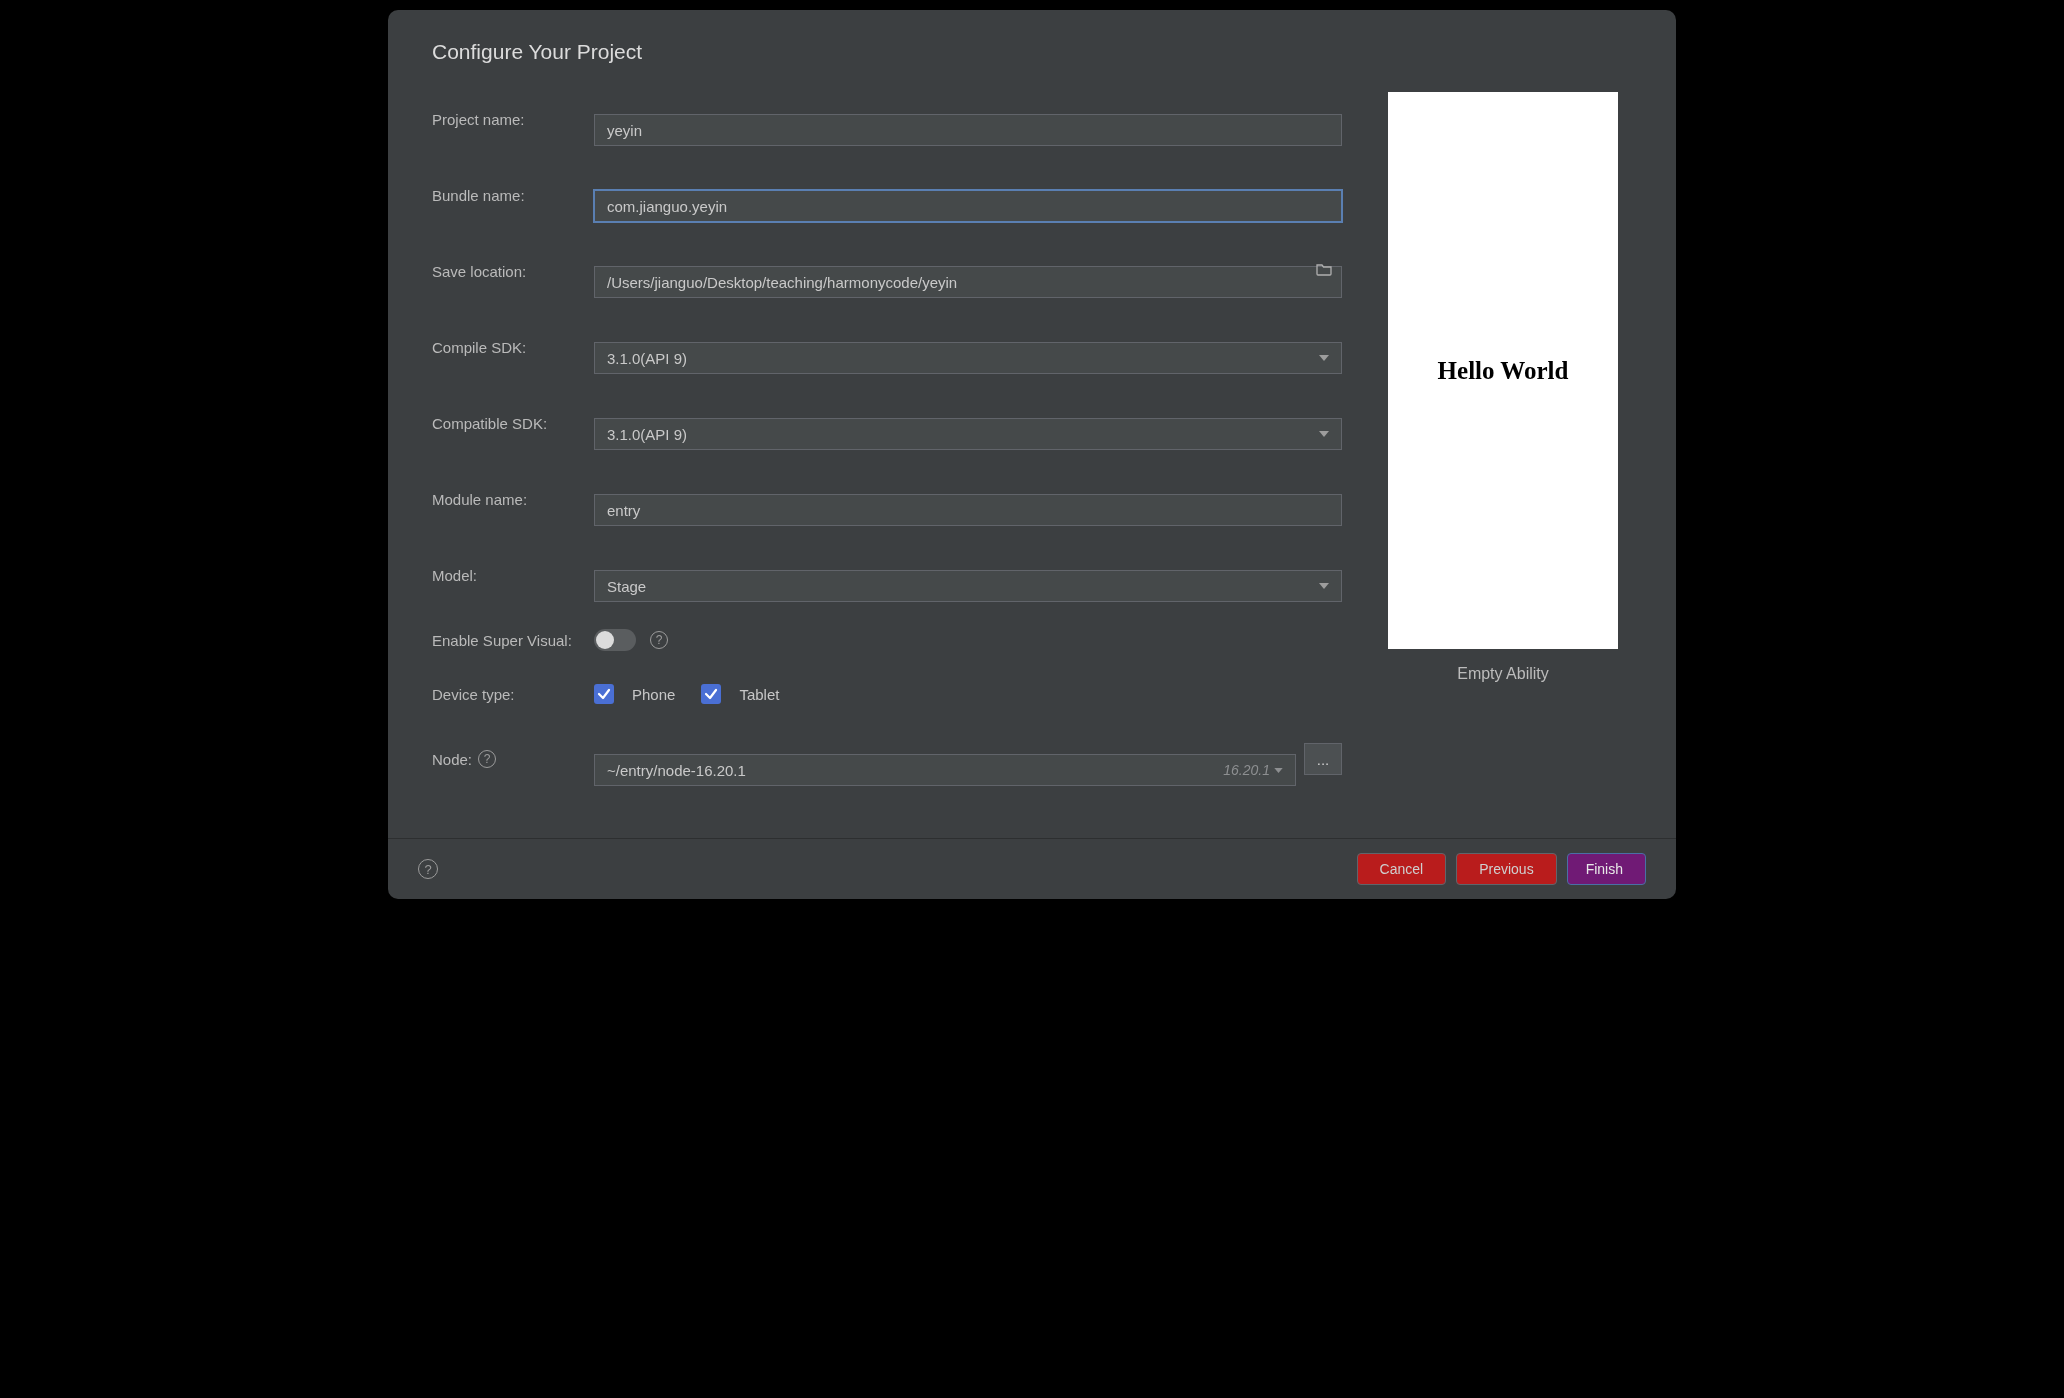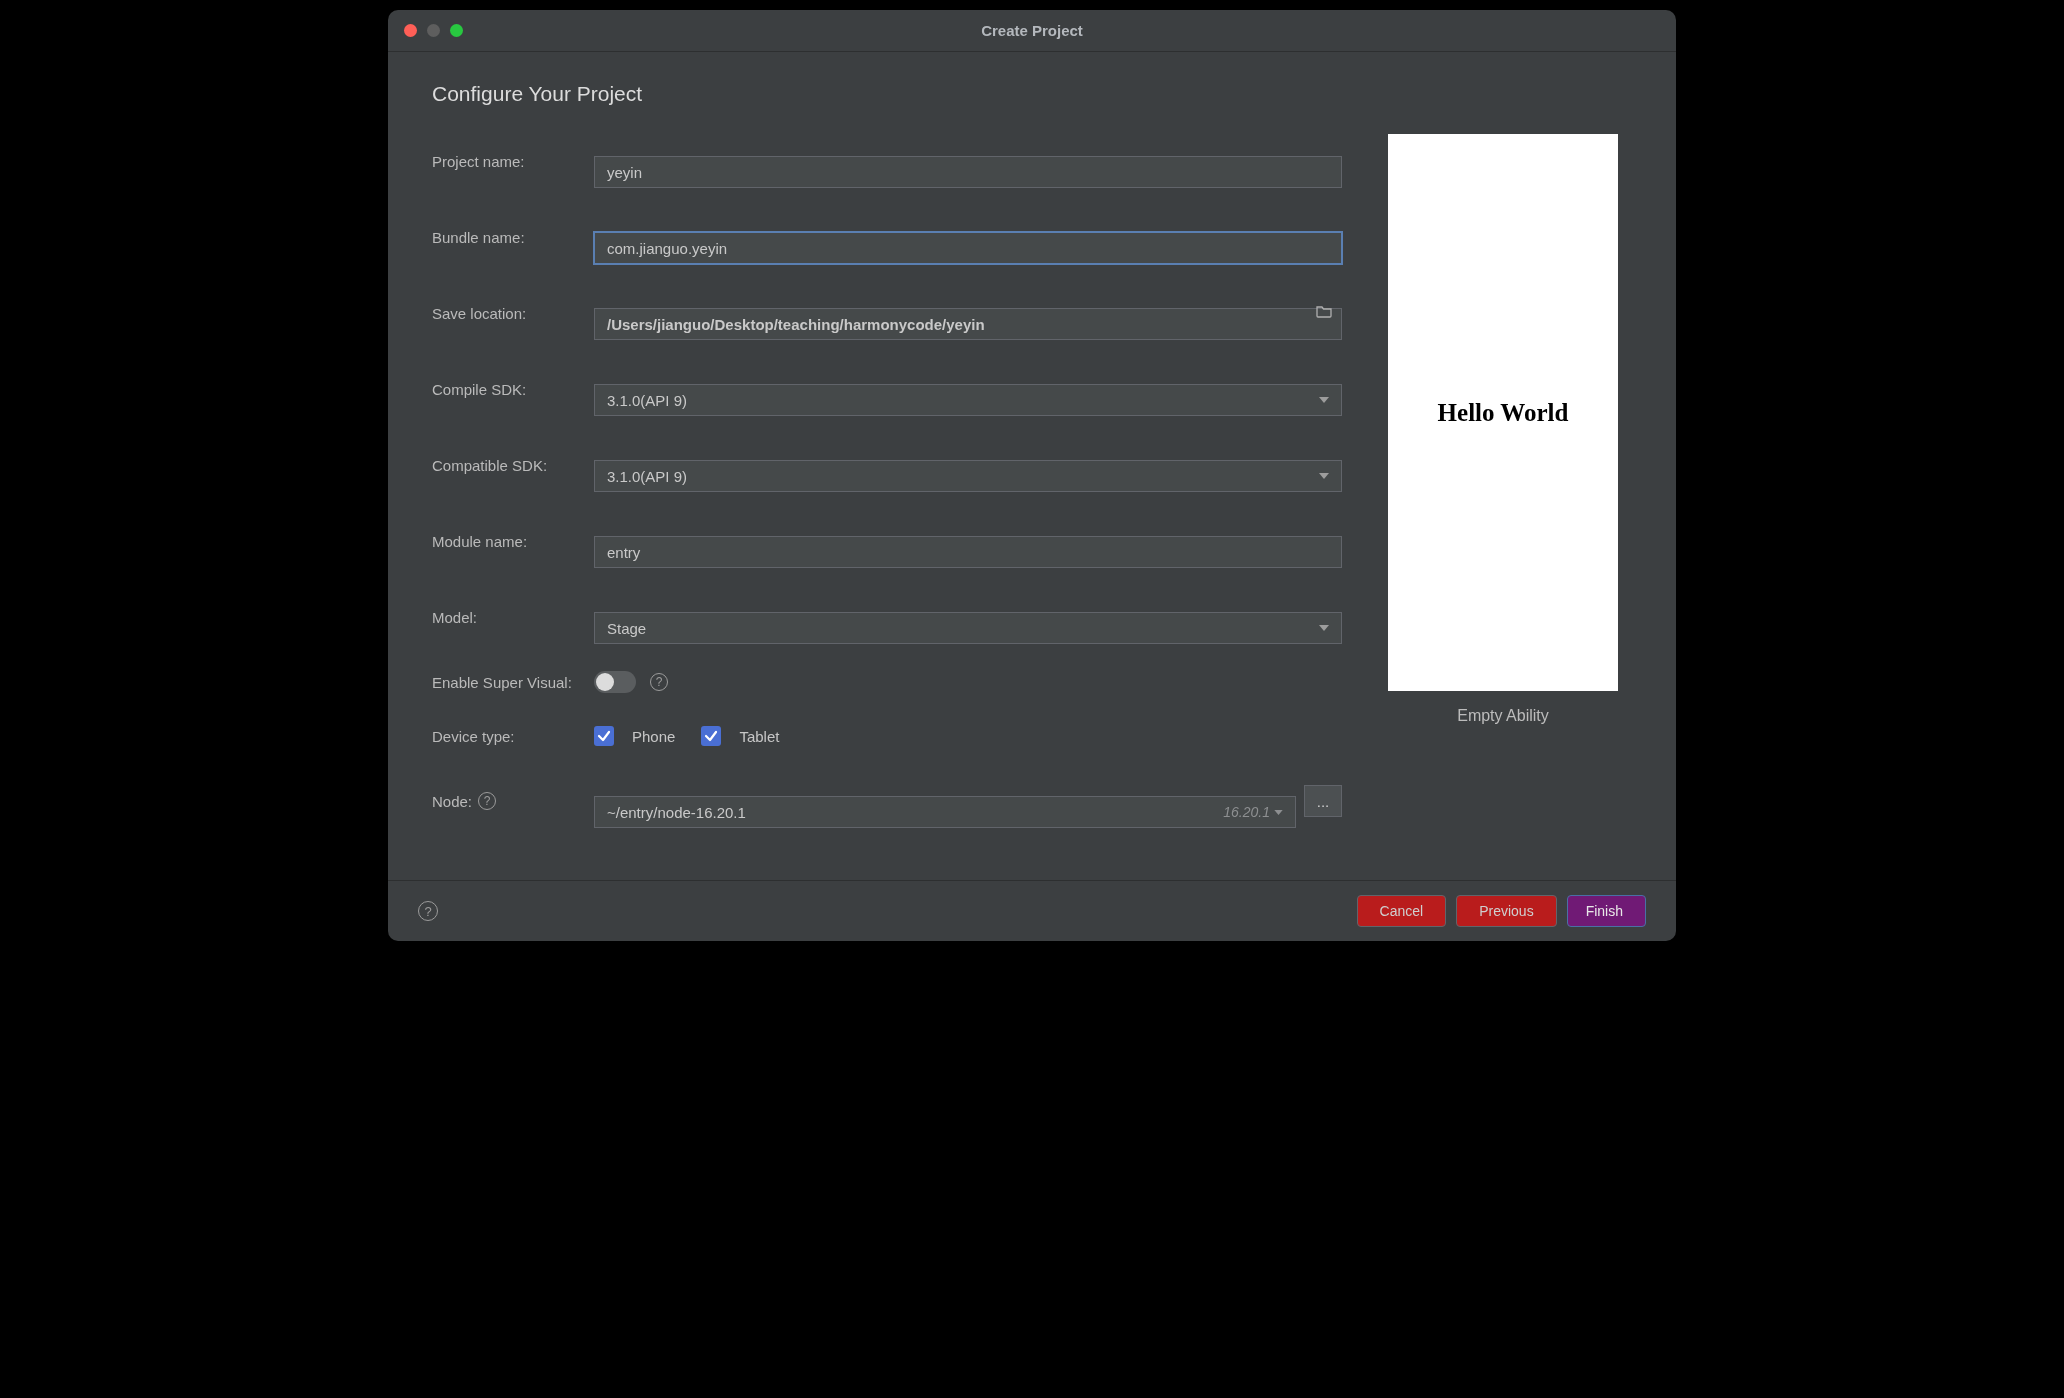--- a/index.html
+++ b/index.html
@@ -228,28 +228,20 @@
     padding-left: 18px;
   }
   .node-input-wrap { flex: 1; display: flex; }
   .node-input-wrap .select-input { flex: 1; }
 </style>
 </head>
 <body>
 
 <div class="window">
 
-  <div class="titlebar">
-    <div class="traffic-lights">
-      <div class="tl tl-close"></div>
-      <div class="tl tl-min"></div>
-      <div class="tl tl-max"></div>
-    </div>
-    <div class="titlebar-title">Create Project</div>
-  </div>
 
   <div class="content">
     <div class="page-title">Configure Your Project</div>
 
     <div class="body-row">
       <div class="form-col">
 
         <div class="form-row">
           <div class="form-label">Project name:</div>
           <div class="form-field">
@@ -261,21 +253,21 @@
           <div class="form-label">Bundle name:</div>
           <div class="form-field">
             <input class="text-input focused" value="com.jianguo.yeyin" style="">
           </div>
         </div>
 
         <div class="form-row">
           <div class="form-label">Save location:</div>
           <div class="form-field">
             <div class="input-wrap">
-              <input class="text-input" style="padding-right: 20px; font-weight: bold;" value="/Users/jianguo/Desktop/teaching/harmonycode/yeyin">
+              <input class="text-input" style="padding-right: 20px;" value="/Users/jianguo/Desktop/teaching/harmonycode/yeyin">
               <span class="input-icon-right">
                 <svg width="16" height="14" viewBox="0 0 16 14" fill="none" stroke="#b0b0b0" stroke-width="1.3">
                     <path d="M1 3 h5 l1.5 2 H15 v7 a1 1 0 0 1 -1 1 H2 a1 1 0 0 1 -1 -1 Z"></path>
                   </svg>
               </span>
             </div>
           </div>
         </div>
 
         <div class="form-row">

